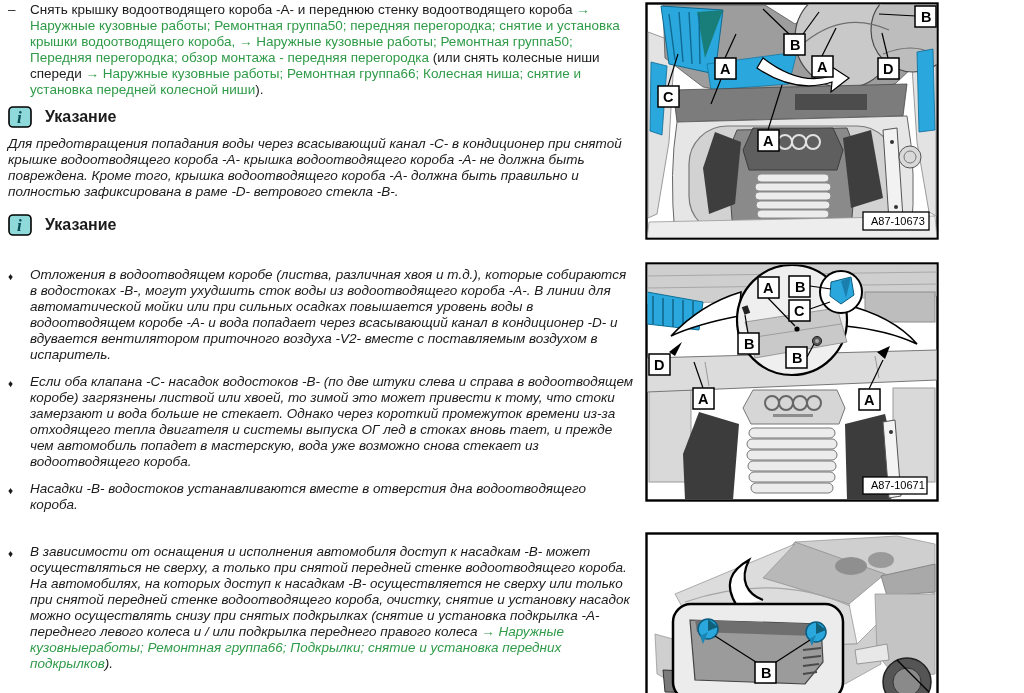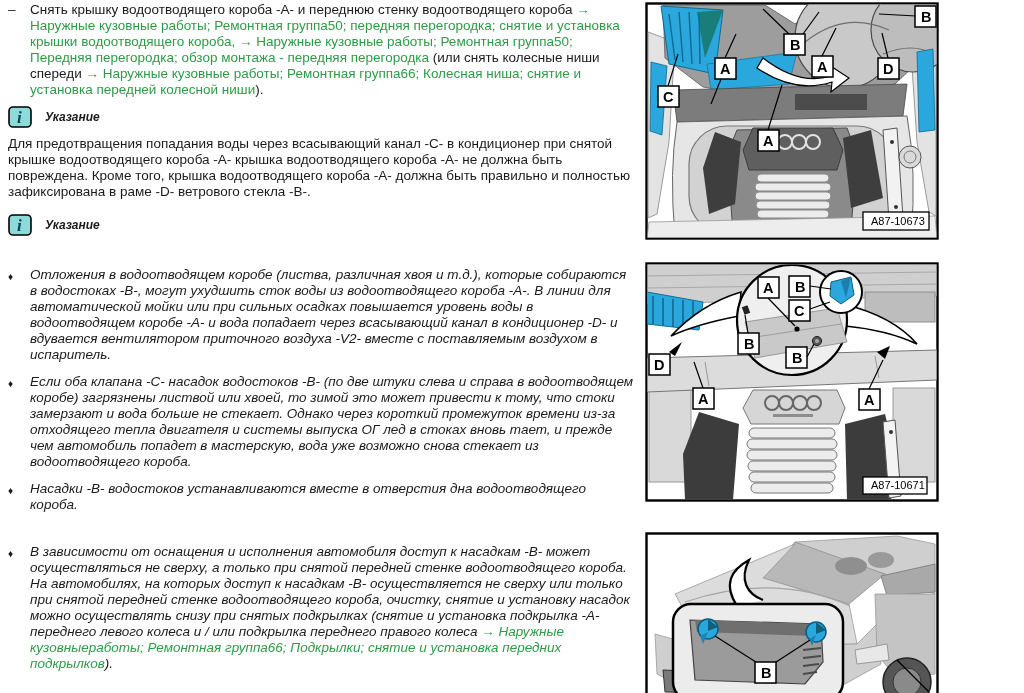--- a/index.html
+++ b/index.html
@@ -9,22 +9,22 @@
     font-family:"Liberation Sans", sans-serif;
   }
   .text-col{position:absolute;left:8px;top:2px;width:626px;}
   .body-text{font-size:13.5px;line-height:16px;}
   .intro{display:flex;}
   .intro-marker{width:22px;flex:none;}
   .intro-body{flex:1;}
   .link{color:#2f9b48;}
   .note-head{display:flex;align-items:center;gap:13px;margin-top:7px;height:24px;}
   .note-icon{width:24px;height:22px;flex:none;}
-  .note-label{font-weight:bold;font-style:italic;font-size:12px;}
-  .note-body{margin-top:7px;}
+  .note-label{font-weight:bold;font-size:16px;}
+  .note-body{font-style:italic;margin-top:7px;}
   .note2{margin-top:13px;}
   .bullet-list{margin-top:30px;}
   .bullet-row{display:flex;font-style:italic;margin-bottom:11px;}
   .bullet-row.gap-before{margin-top:31px;}
   .bullet-marker{width:22px;flex:none;font-style:normal;font-size:10px;padding-top:2px;}
   .bullet-text{flex:1;}
   .fig{position:absolute;left:645px;width:294px;overflow:hidden;background:#fff;}
   #fig1{top:2px;height:238px;}
   #fig2{top:262px;height:240px;}
   #fig3{top:532px;height:161px;}

